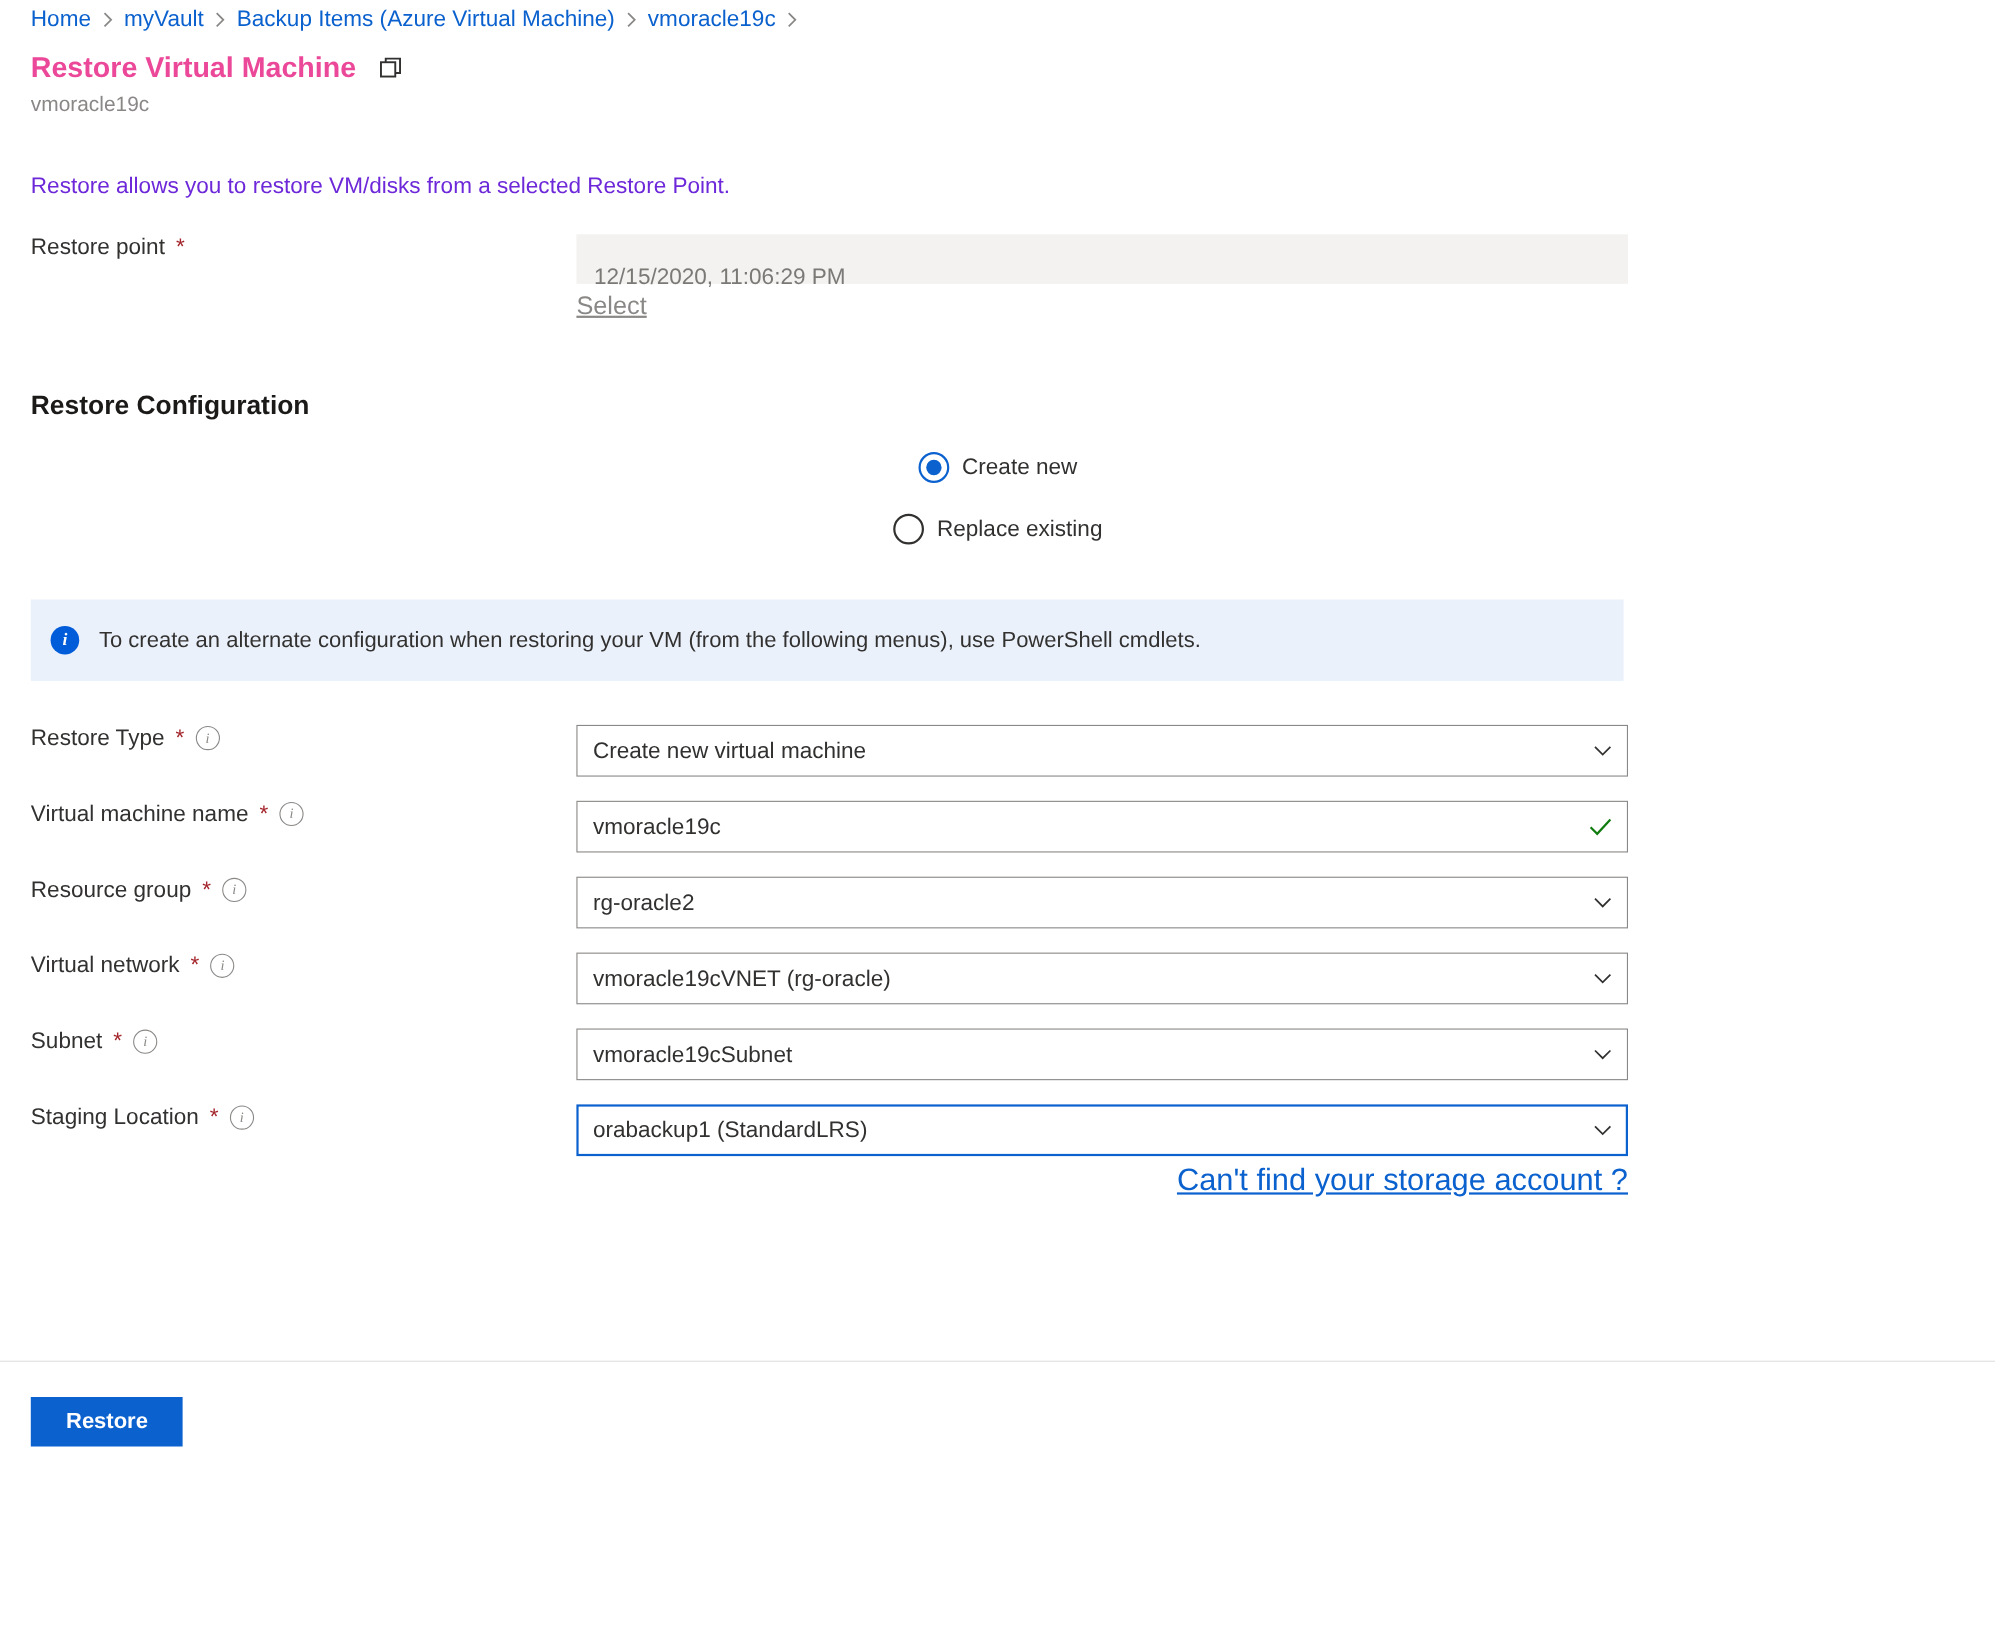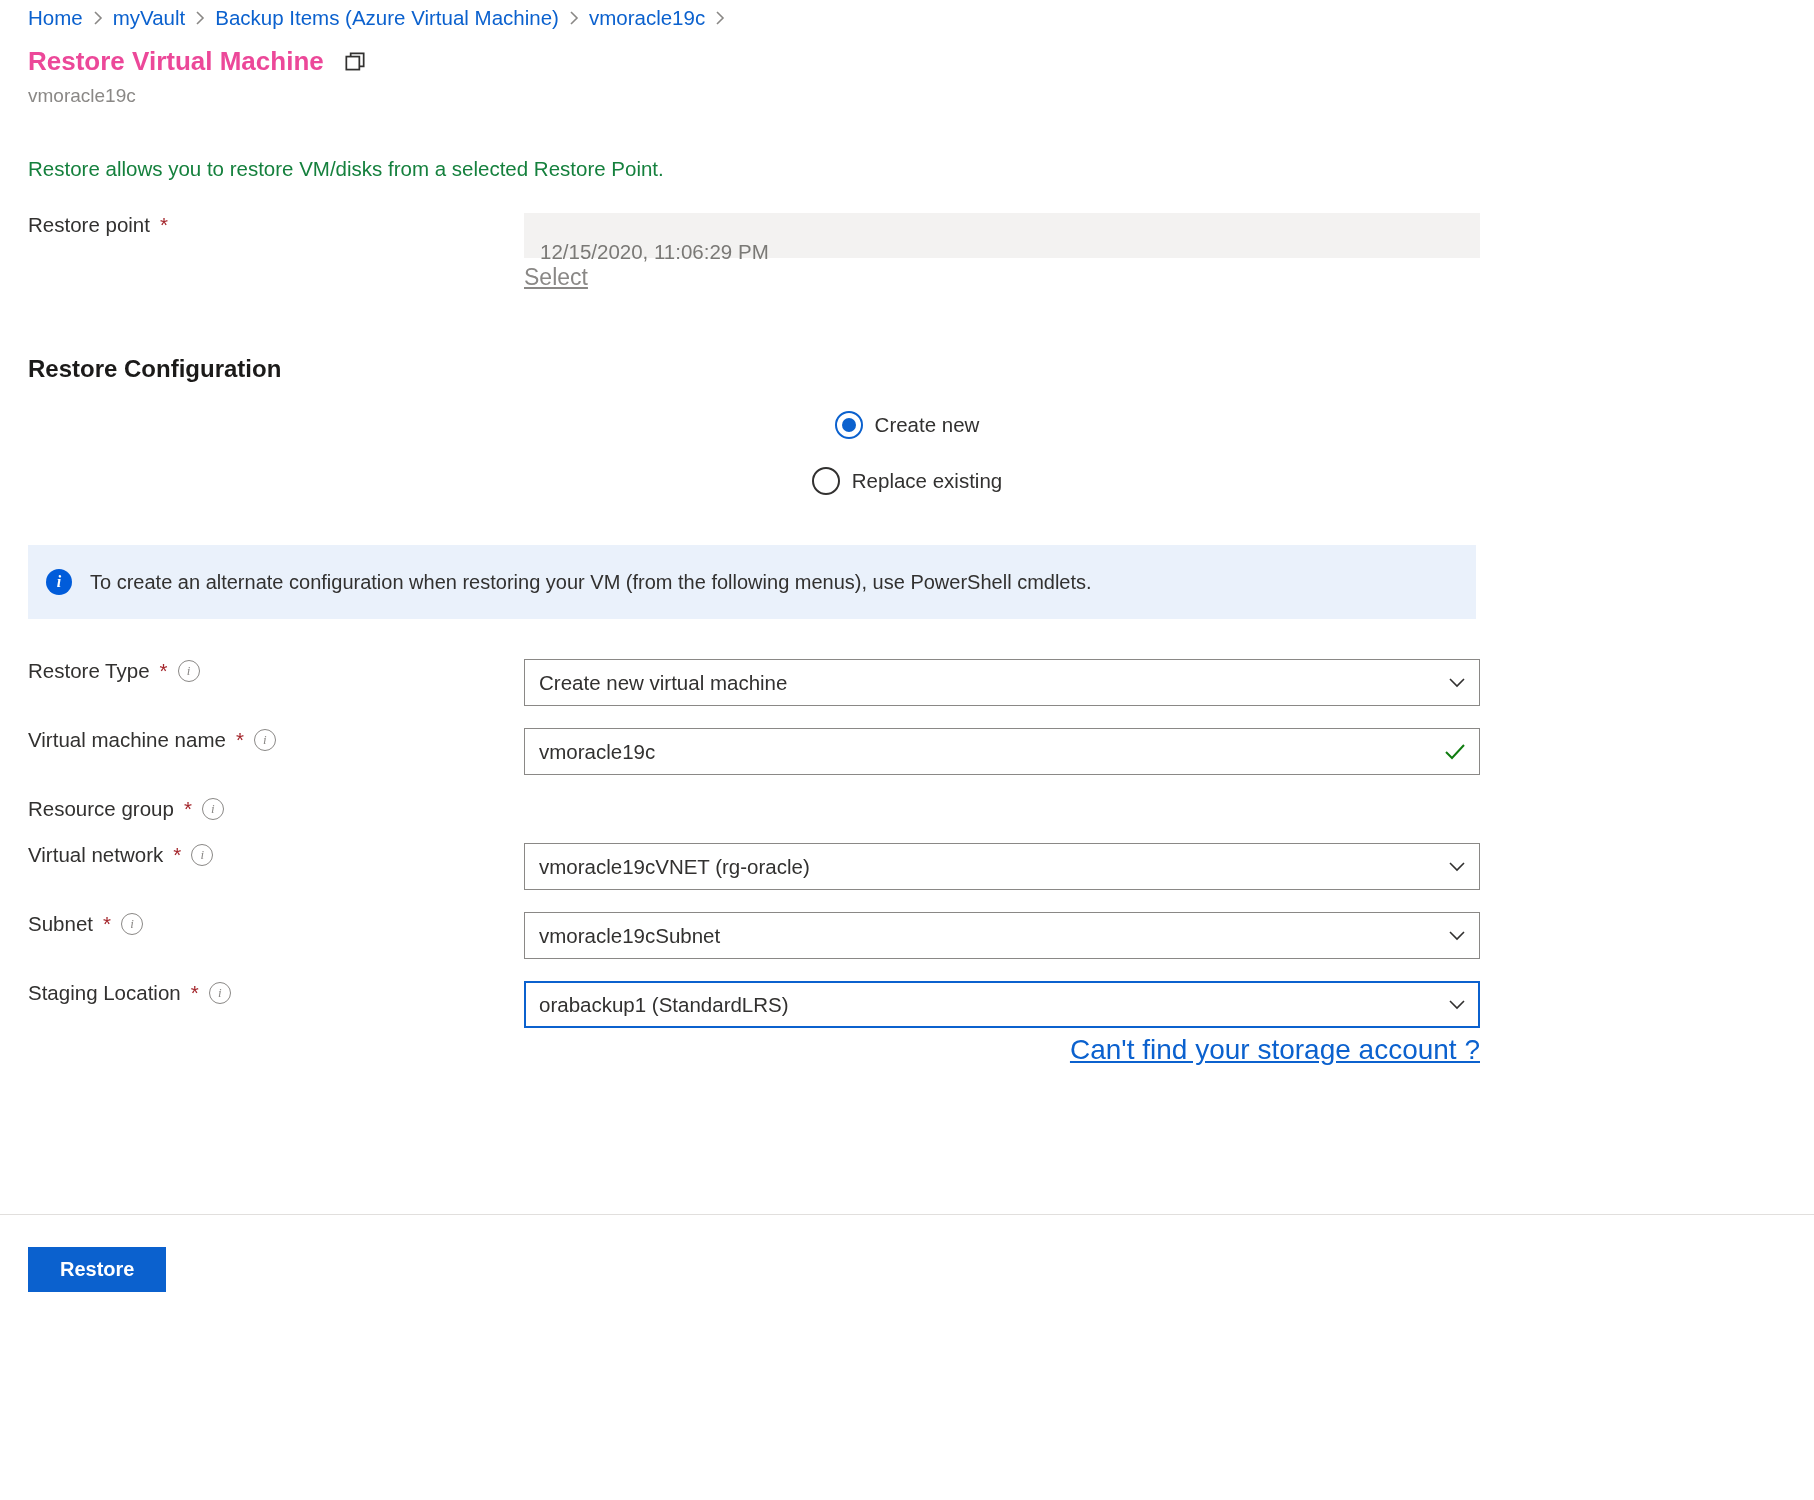--- a/index.html
+++ b/index.html
@@ -8,21 +8,21 @@
   
   .breadcrumb { display:flex; align-items:center; gap:10px; padding-top:6px; font-size:20.5px; }
   .breadcrumb a { color:#0b61ce; text-decoration:none; }
   .breadcrumb .sep { color:#8a8886; }
   .breadcrumb .sep svg { display:block; }
   
   .title-row { display:flex; align-items:center; gap:18px; margin-top:16px; }
   h1 { font-size:26px; font-weight:700; margin:0; color:#ec4899; }
   .subtitle { color:#8a8886; font-size:19px; margin-top:8px; }
   
-  .intro { margin-top:50px; font-size:20.5px; color:#15803d; }
+  .intro { margin-top:50px; font-size:20.5px; color:#6d28d9; }
   
   .form-row { display:flex; align-items:flex-start; margin-top:32px; }
   .form-label-col { width:496px; flex:0 0 496px; display:flex; align-items:center; gap:10px; font-size:20.5px; color:#323130; }
   .form-field-col { width:956px; flex:0 0 956px; }
   .req { color:#a4262c; }
   .readonly-box { background:#f3f2f1; height:45px; line-height:45px; padding:16px 16px; color:#7a7976; font-size:20.5px; }
   .select-link { color:#8a8886; font-size:23px; margin-top:6px; display:inline-block; }
   
   .section-heading { font-size:24px; font-weight:600; margin-top:64px; color:#1b1a19; }
   
@@ -171,20 +171,32 @@
       </div>
     </div>
   </div>
 
   <div class="form-row tight">
     <div class="form-label-col">
       <span>Resource group</span>
       <span class="req">*</span>
       <span class="info-i">i</span>
     </div>
+    <div class="form-field-col">
+      <div class="field-wrap">
+        <div class="field-box">
+          <span>rg-oracle2</span>
+        </div>
+        <span class="chevron">
+            <svg width="18" height="12" viewBox="0 0 18 12">
+              <path d="M2 2 L9 9 L16 2" stroke="#323130" stroke-width="1.6" fill="none"></path>
+            </svg>
+          </span>
+      </div>
+    </div>
   </div>
 
   <div class="form-row tight">
     <div class="form-label-col">
       <span>Virtual network</span>
       <span class="req">*</span>
       <span class="info-i">i</span>
     </div>
     <div class="form-field-col">
       <div class="field-wrap">

